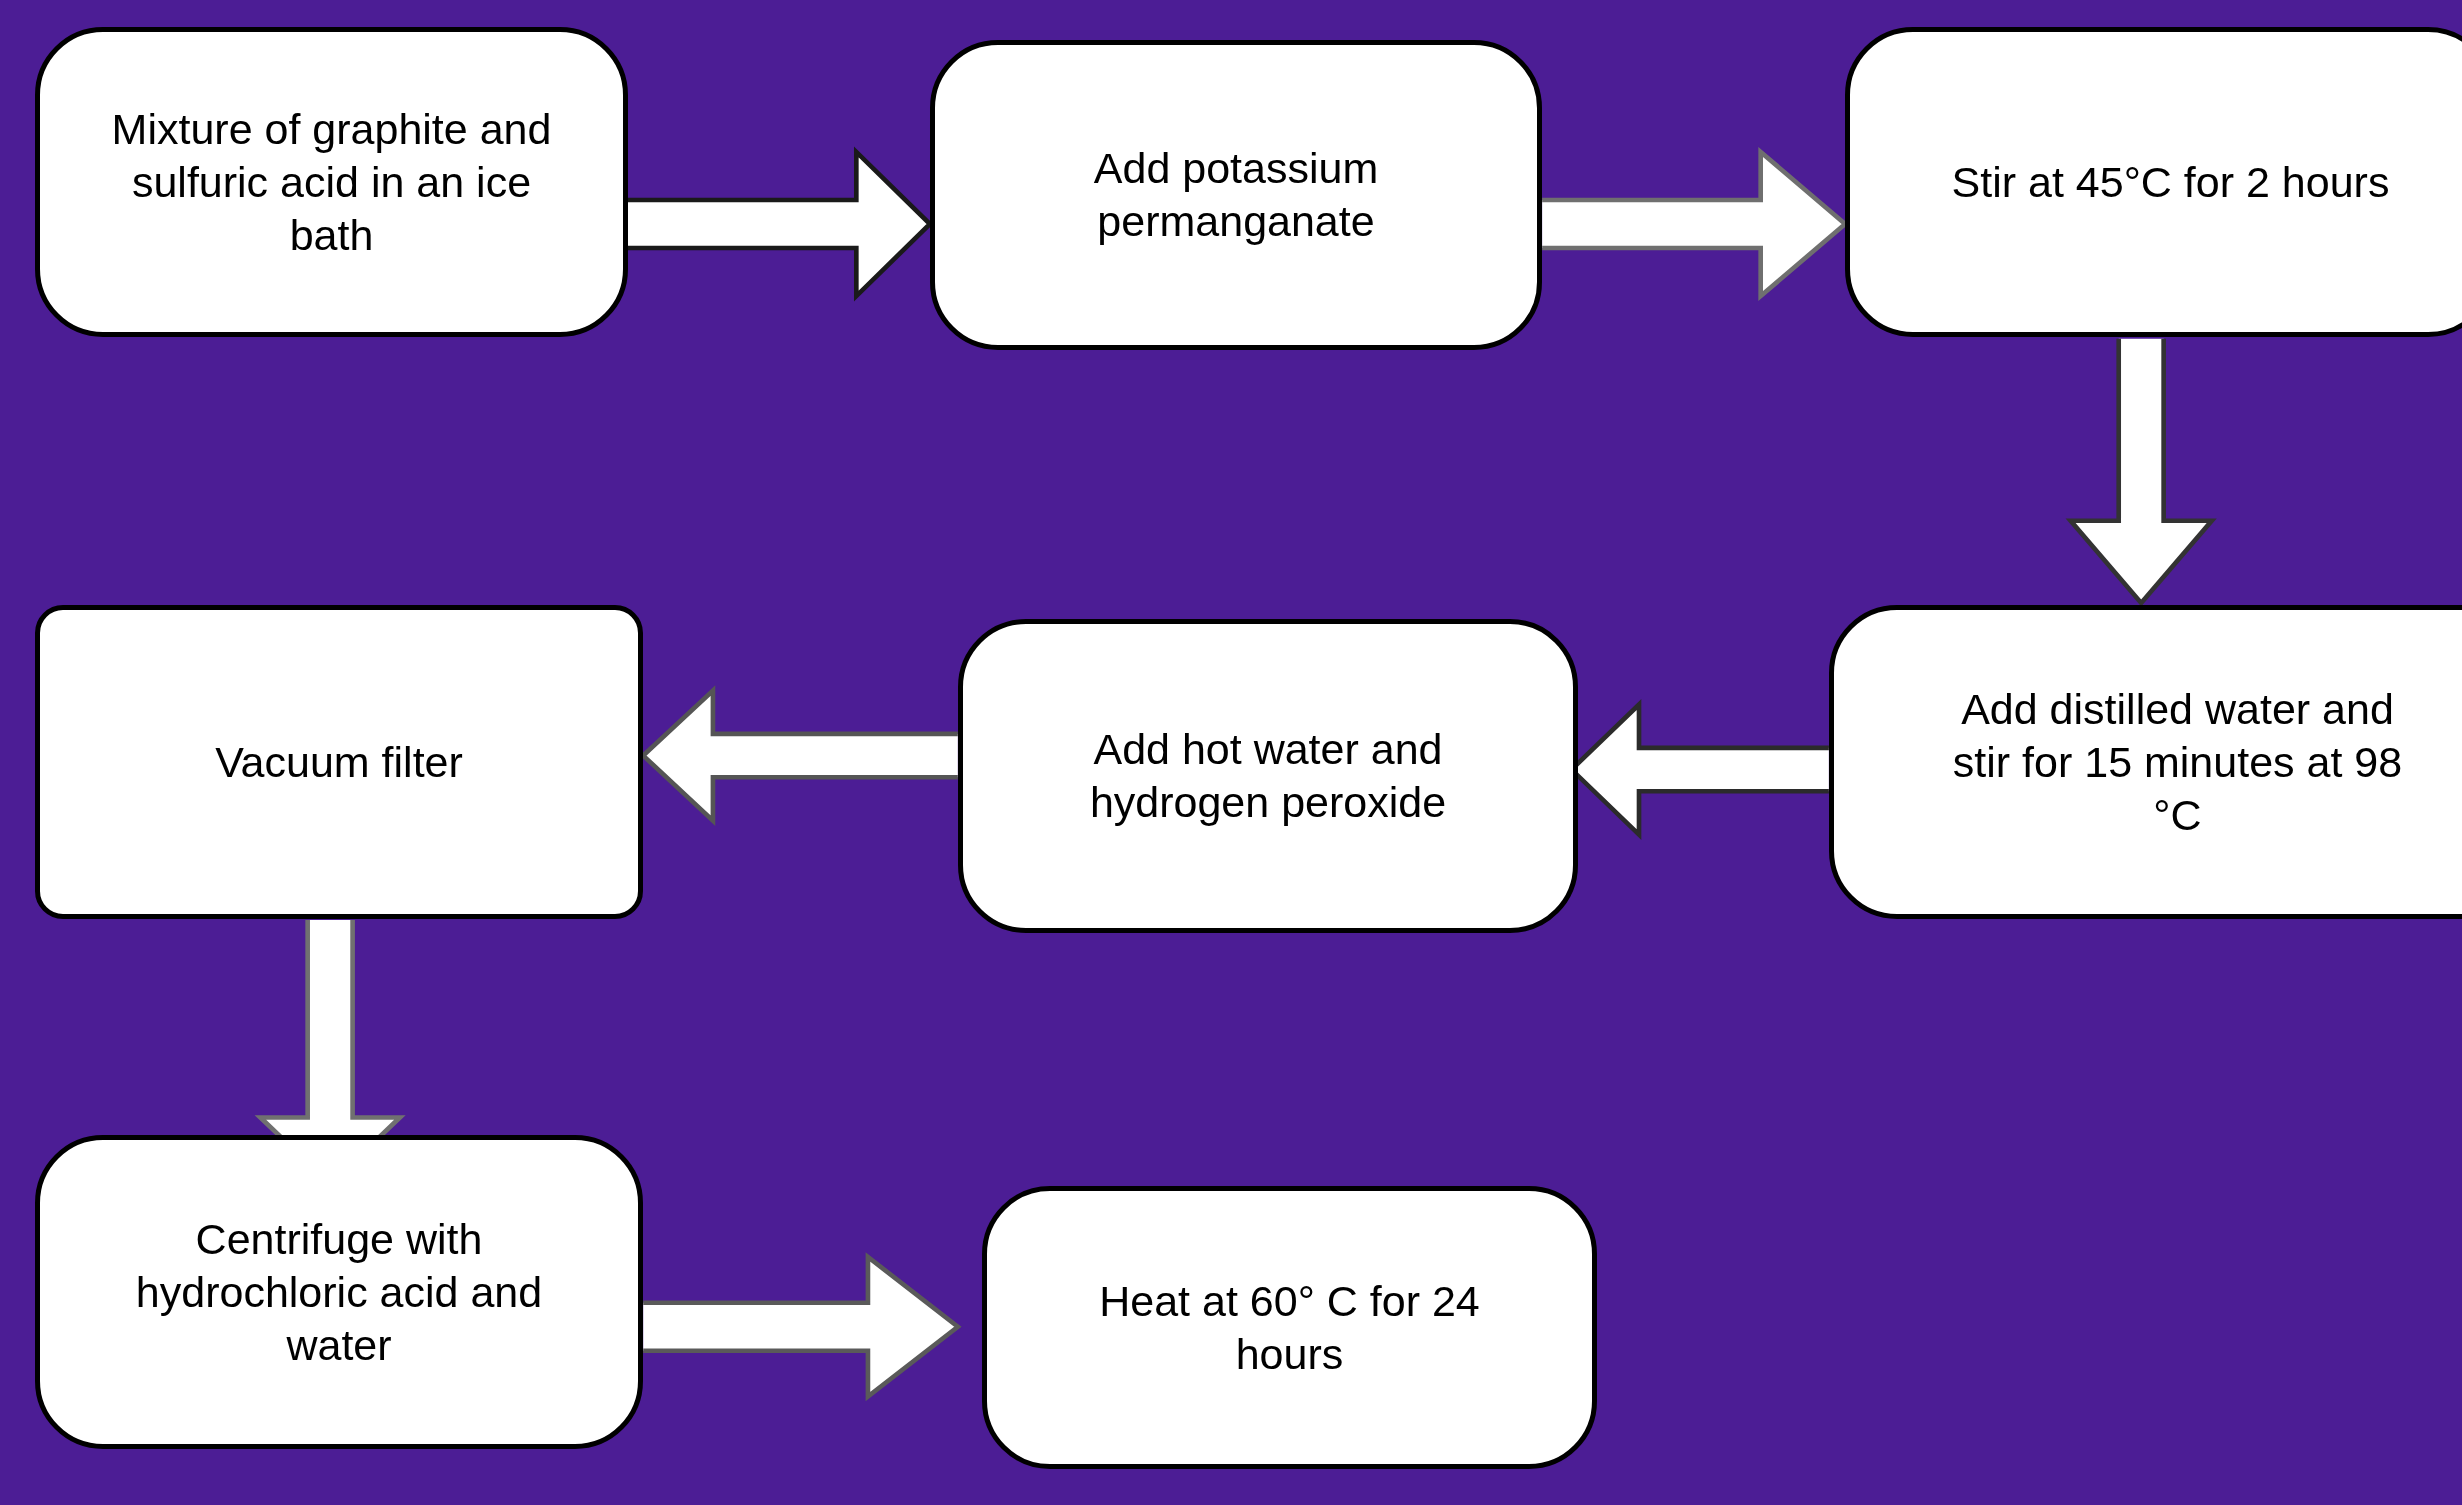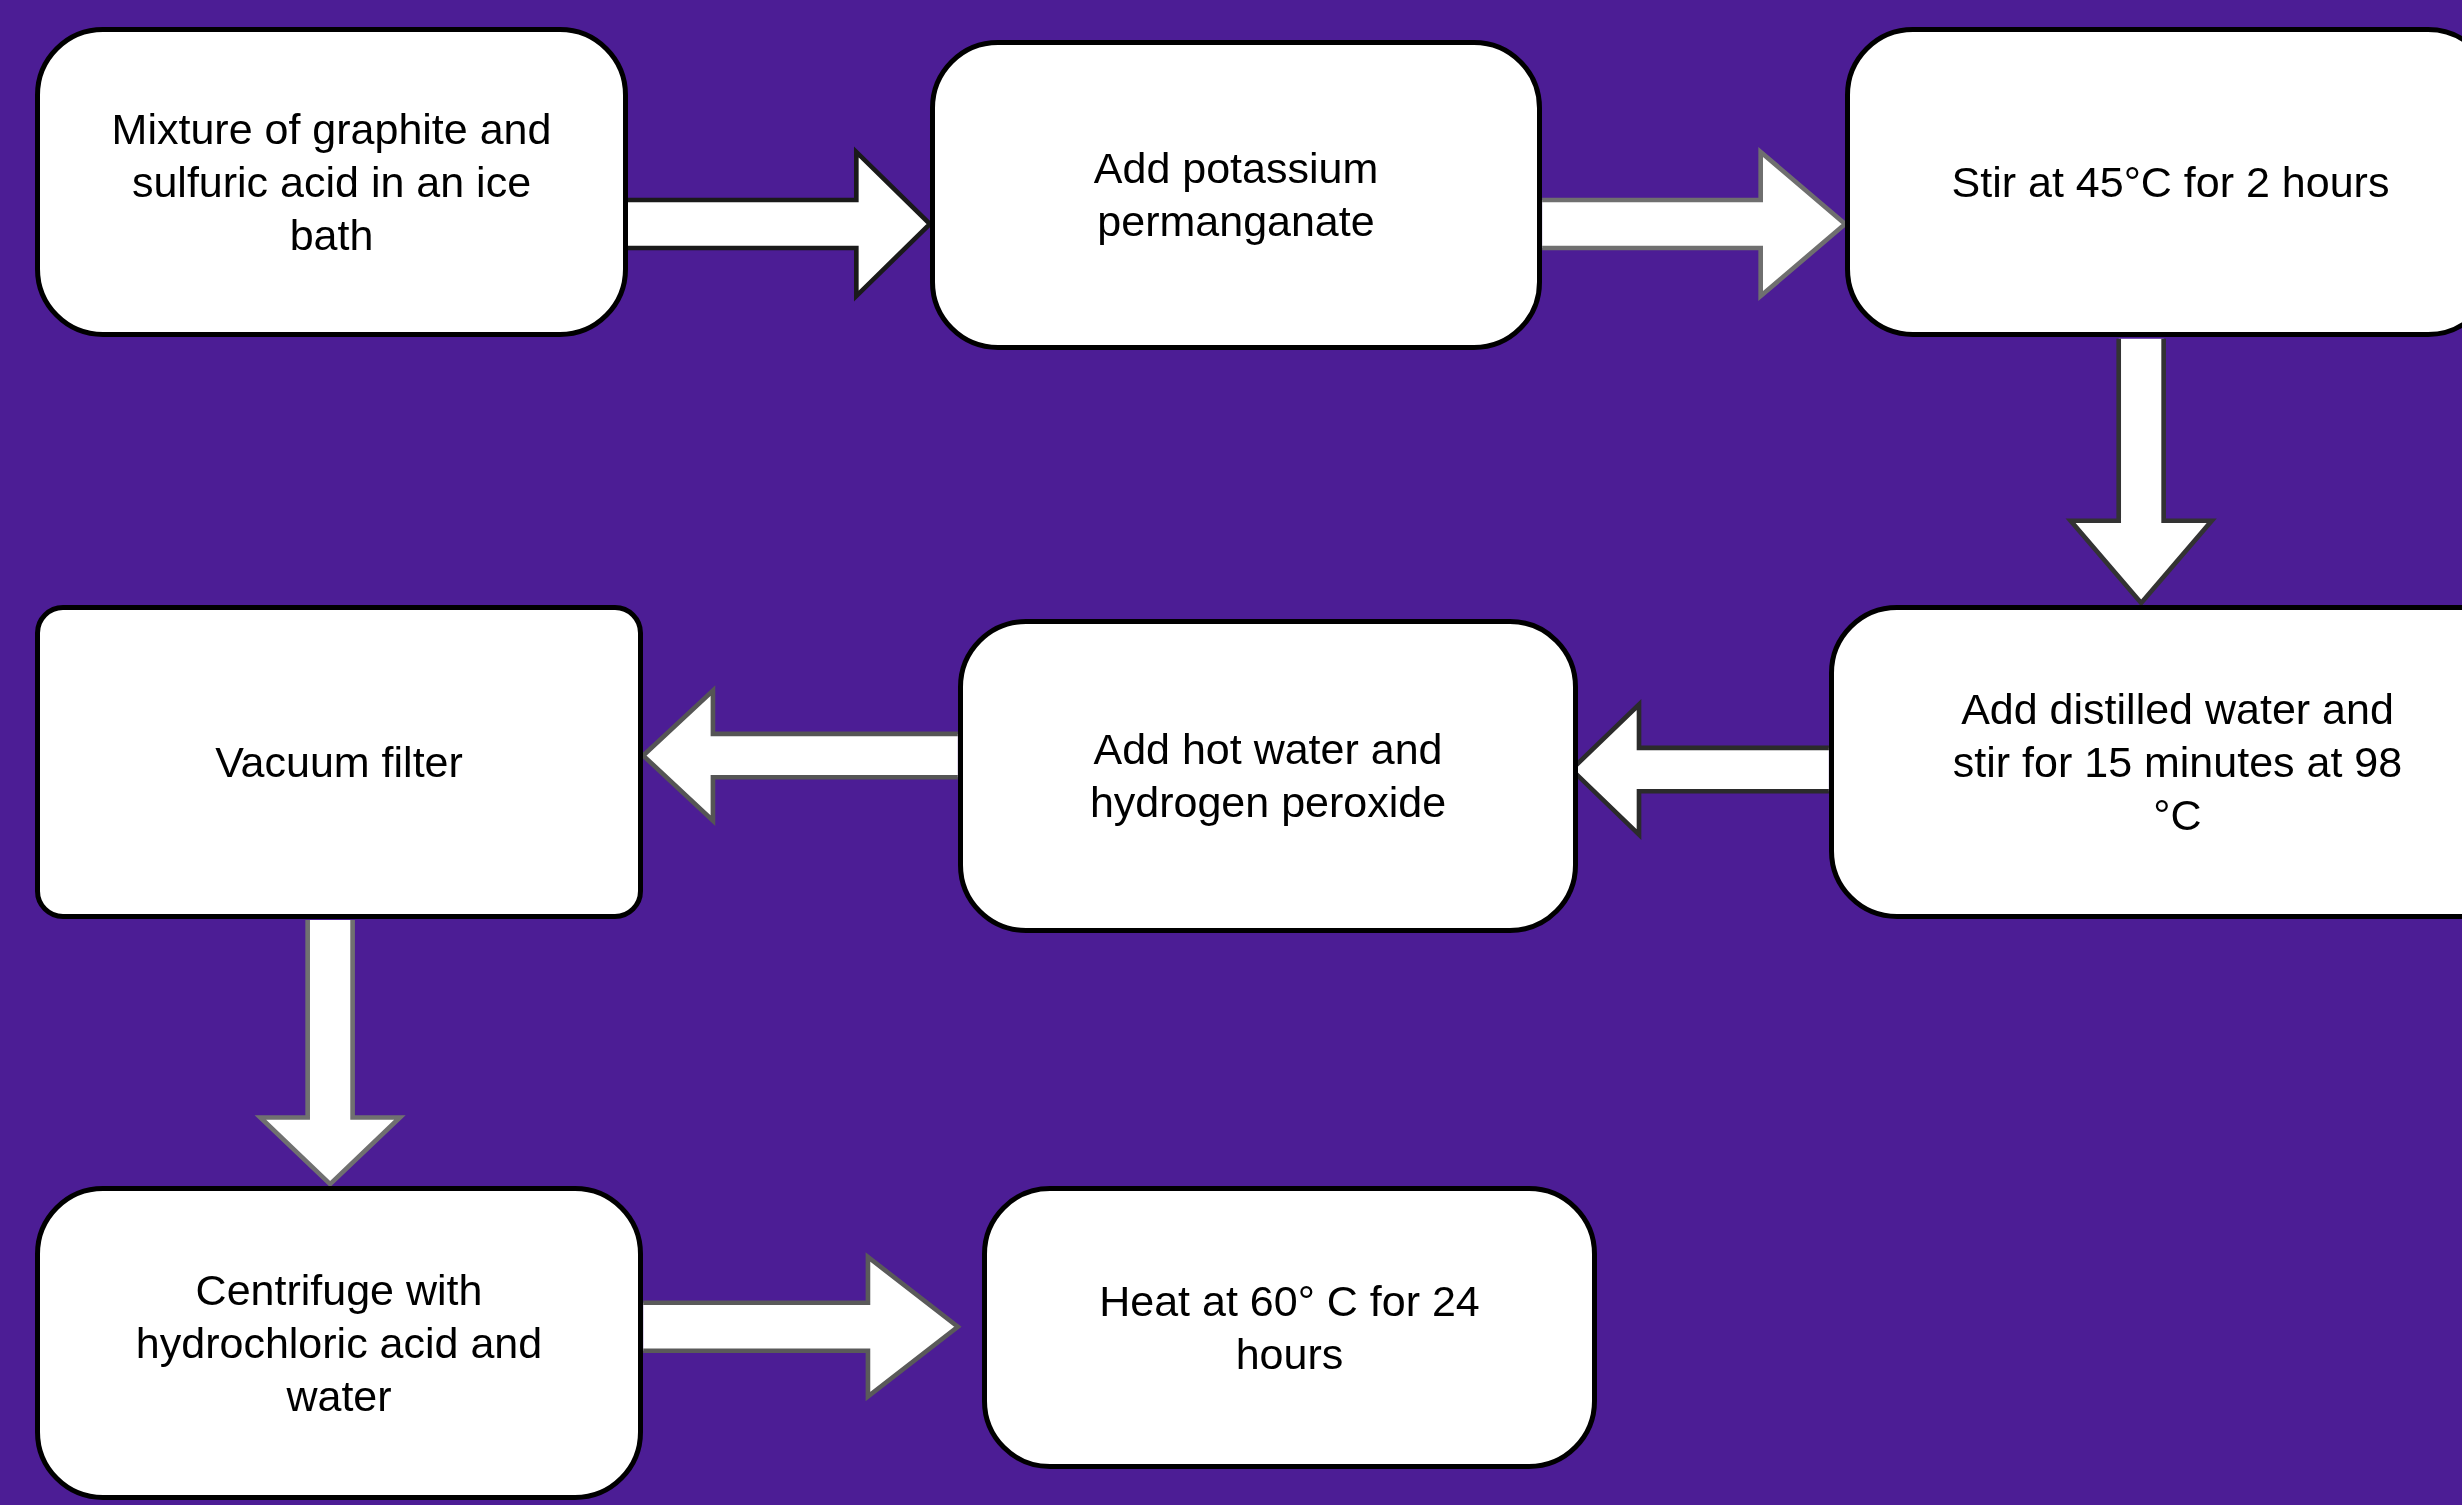--- a/index.html
+++ b/index.html
@@ -35,21 +35,21 @@
     color: #000000;
     letter-spacing: 0px;
   }
   
   #node-mixture      { left:   35px; top:   27px; width: 593px; height: 310px; }
   #node-permanganate { left: 930px; top:   27px; width: 612px; height: 310px; margin-top: 13px; }
   #node-stir         { left: 1845px; top:   27px; width: 651px; height: 310px; text-align: center; }
   #node-distilled    { left: 1829px; top:  605px; width: 697px; height: 314px; }
   #node-peroxide     { left: 958px; top:  605px; width: 620px; height: 314px; margin-top: 14px; }
   #node-vacuum       { left:   35px; top:  605px; width: 608px; height: 314px; border-radius: 28px; }
-  #node-centrifuge   { left:   35px; top: 1186px; width: 608px; height: 314px; }
+  #node-centrifuge   { left:   35px; top: 1135px; width: 608px; height: 314px; }
   #node-heat         { left: 976px; top: 1186px; width: 615px; height: 283px; margin-left: 6px; }
 
   #arrow-layer {
     position: absolute;
     left: 0; top: 0;
     width: 2462px;
     height: 1505px;
     z-index: 1;
   }
   #arrow-layer path {

